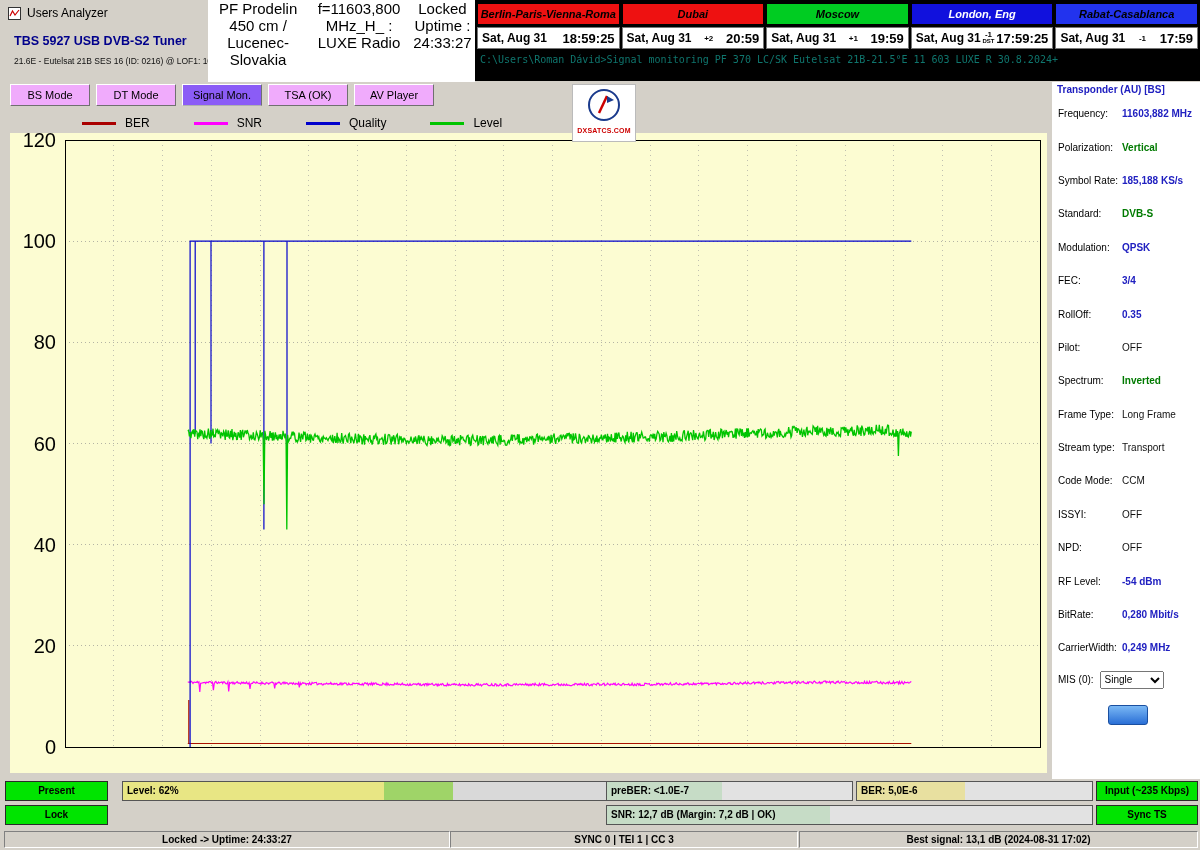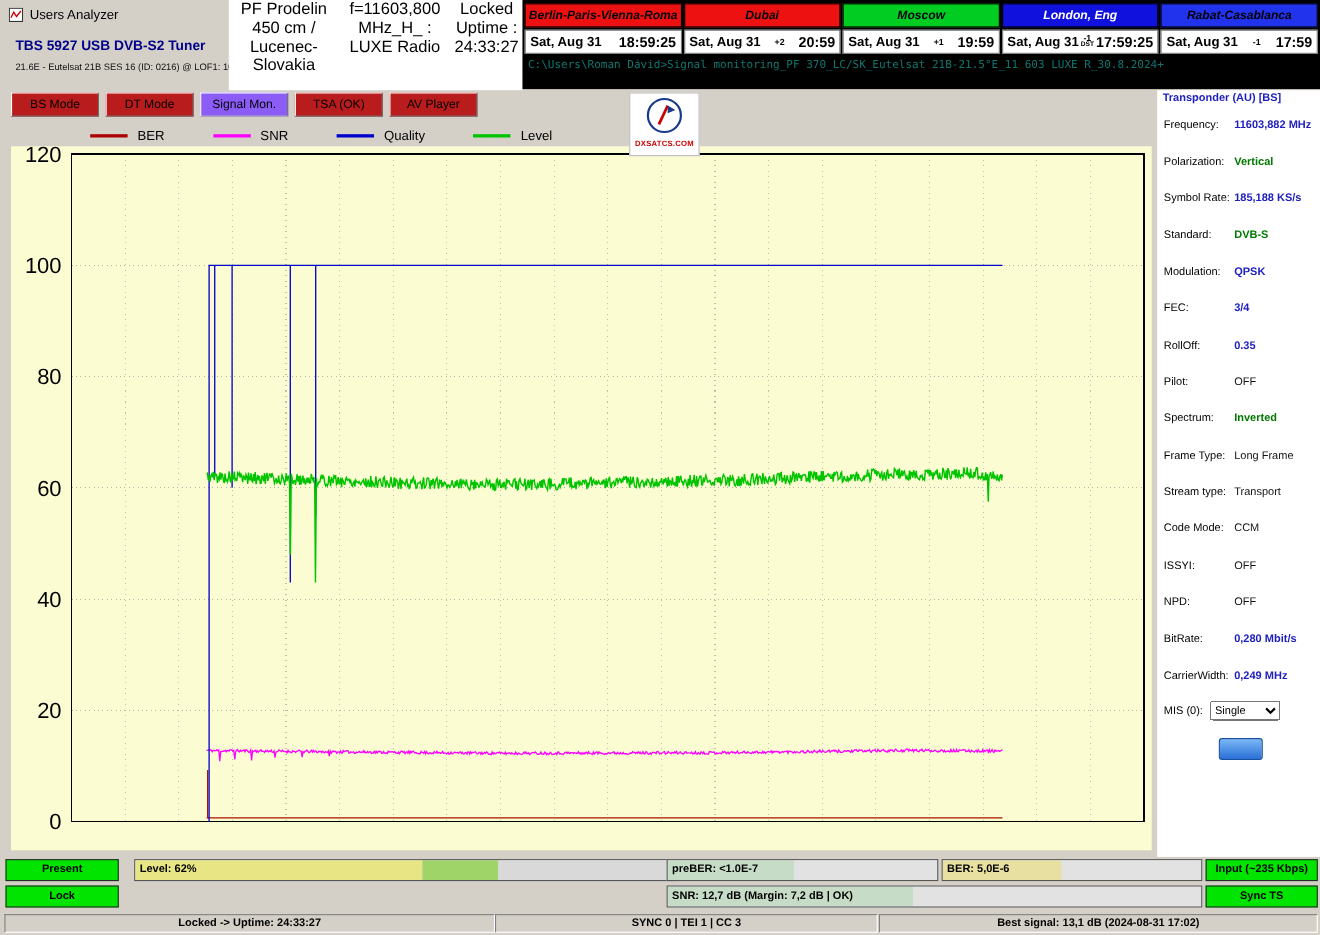--- a/index.html
+++ b/index.html
@@ -26,21 +26,21 @@
   .clock-city{flex:1;height:20px;line-height:20px;text-align:center;font-size:11px;font-weight:bold;font-style:italic;
     border:1px solid #000;white-space:nowrap;overflow:hidden;}
   .clock-times{display:flex;gap:2px;margin-top:2px;}
   .clock-time{flex:1;height:22px;background:#fff;border:1px solid #777;box-sizing:border-box;
     display:flex;align-items:center;justify-content:space-between;padding:0 4px;font-size:12px;font-weight:bold;}
   .clock-time .t{font-size:13px;}
   .ofs{display:flex;flex-direction:column;align-items:center;line-height:7px;font-size:8px;font-weight:bold;}
   .console{margin-top:5px;color:#0f766e;font-family:"DejaVu Sans Mono", monospace;font-size:10px;white-space:nowrap;overflow:hidden;padding-left:3px;}
   
   .tabs{position:absolute;left:10px;top:84px;display:flex;gap:6px;}
-  .tab{width:80px;height:22px;line-height:20px;text-align:center;font-size:11px;background:#b91c1c;cursor:pointer;
+  .tab{width:80px;height:22px;line-height:20px;text-align:center;font-size:11px;background:#f0abfc;cursor:pointer;
     border:1px solid;border-color:#ffffff #707070 #707070 #ffffff;box-sizing:border-box;}
   .tab.active{background:#8b5cf6;border-color:#ffffff #707070 #b0b0b0 #ffffff;}
   
   .legend{position:absolute;left:82px;top:115px;display:flex;gap:44px;align-items:center;height:16px;}
   .legend-item{display:flex;align-items:center;gap:9px;}
   .sw{width:34px;height:3px;display:inline-block;}
   .legend-item span:last-child{font-size:12px;}
   
   .chart-panel{position:absolute;left:10px;top:133px;width:1037px;height:640px;background:#fcfcd2;}
   
@@ -280,20 +280,24 @@
       </div>
       <div class="tp-row">
         <span class="tp-l">ISSYI:</span>
         <span class="tp-v plain">OFF</span>
       </div>
       <div class="tp-row">
         <span class="tp-l">NPD:</span>
         <span class="tp-v plain">OFF</span>
       </div>
       <div class="tp-row">
+        <span class="tp-l">RF Level:</span>
+        <span class="tp-v blue">-54 dBm</span>
+      </div>
+      <div class="tp-row">
         <span class="tp-l">BitRate:</span>
         <span class="tp-v blue">0,280 Mbit/s</span>
       </div>
       <div class="tp-row">
         <span class="tp-l">CarrierWidth:</span>
         <span class="tp-v blue">0,249 MHz</span>
       </div>
     </div>
   <div class="tp-mis">
     <span>MIS (0):</span>

